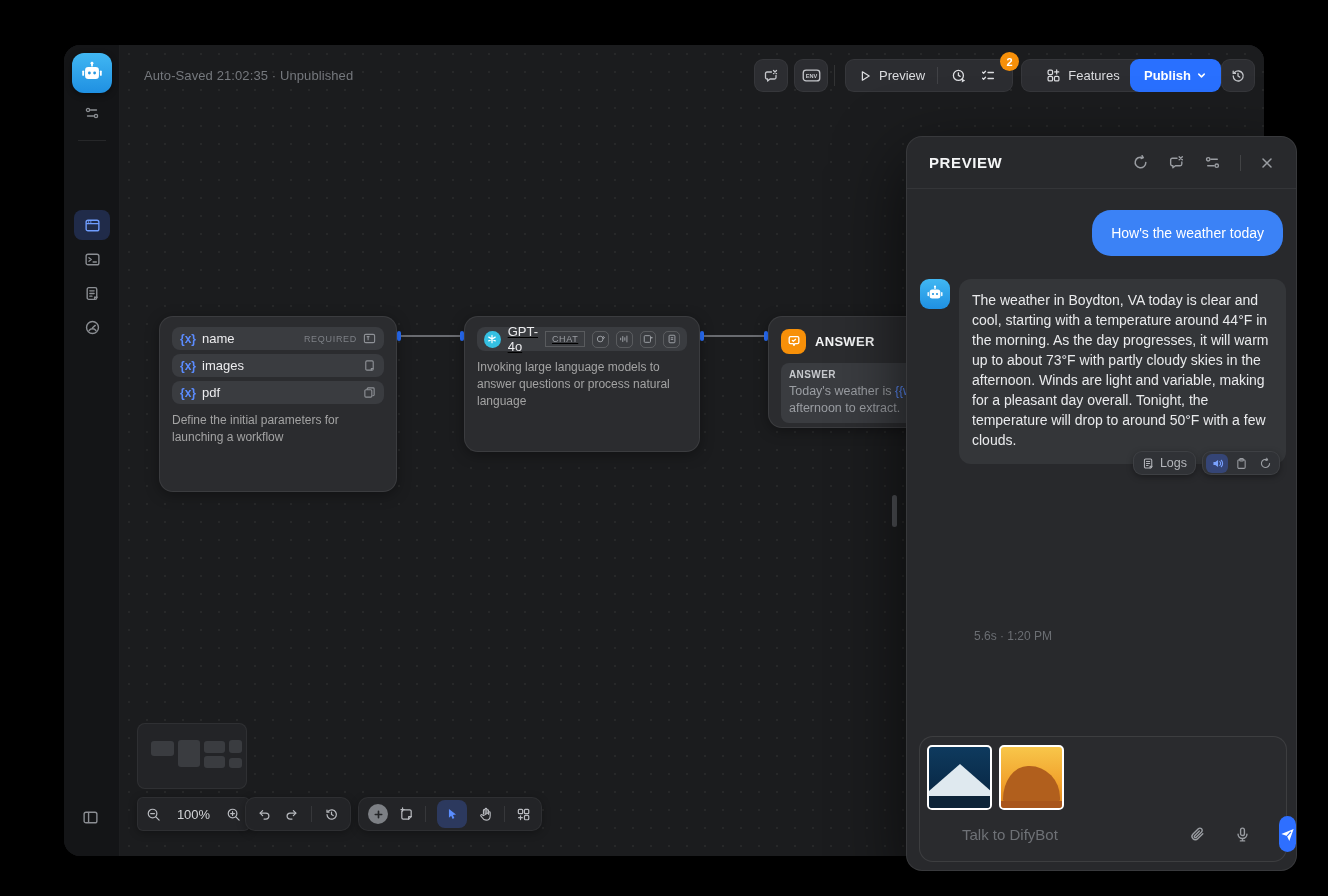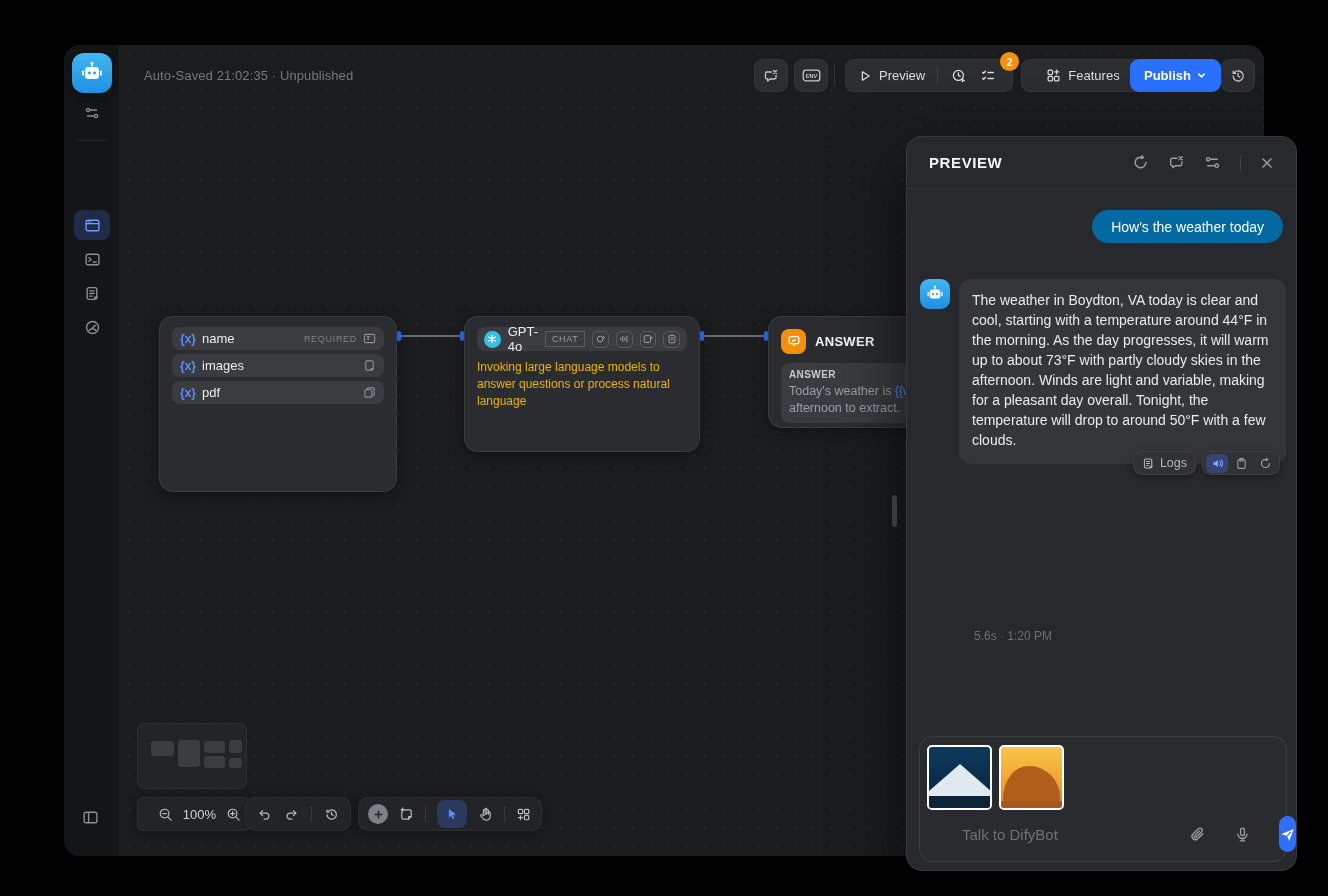--- a/index.html
+++ b/index.html
@@ -49,22 +49,22 @@
     box-shadow:0 3px 14px rgba(0,0,0,.35); padding:10px 12px; }
   .node-head { display:flex; align-items:center; gap:9px; height:28px; margin-bottom:8px; }
   .node-ic { width:25px; height:25px; border-radius:8px; display:flex; align-items:center; justify-content:center; color:#fff; }
   .node-title { font-size:13px; font-weight:bold; color:#f4f5f6; letter-spacing:.3px; }
   .node-row { background:#3a3c40; border-radius:8px; height:23px; margin-bottom:4px;
     display:flex; align-items:center; padding:0 8px; gap:6px; }
   .vx { color:#5b8cff; font-size:12px; font-weight:bold; }
   .row-label { font-size:13px; color:#ececee; flex:1; }
   .row-tag { font-size:9px; color:#7d8086; letter-spacing:.7px; }
   .row-typeic { color:#8e9196; }
-  .node-desc { font-size:12px; line-height:17px; color:#eab308; margin-top:8px; }
-  .model-row { background:#3a3c40; border-radius:8px; height:24px; display:flex; align-items:center; padding:0 7px; gap:7px; }
+  .node-desc { font-size:12px; line-height:17px; color:#a3a3a3; margin-top:8px; }
+  .model-row { background:#3a3c40; border-radius:8px; height:24px; display:flex; align-items:center; padding:0 7px; gap:7px;text-decoration:underline; }
   .gpt-circle { width:17px; height:17px; border-radius:50%; background:#35c0e2; display:flex; align-items:center; justify-content:center; color:#fff; }
   .model-name { font-size:13px; color:#ececee; flex:1; }
   .chat-badge { border:1px solid rgba(255,255,255,.16); border-radius:0; font-size:9px; letter-spacing:.6px;
     color:#9b9ea3; padding:2px 6px; }
   .cap-badge { width:17px; height:17px; border:1px solid rgba(255,255,255,.16); border-radius:5px;
     display:flex; align-items:center; justify-content:center; color:#9b9ea3; }
   .answer-box { background:#3a3c40; border-radius:8px; padding:6px 8px; }
   .answer-box-label { font-size:10px; font-weight:bold; color:#c7c9cd; letter-spacing:.4px; margin-bottom:3px; }
   .answer-box-line { font-size:12.5px; line-height:17px; color:#9b9ea3; white-space:nowrap; overflow:hidden; }
 
@@ -90,21 +90,21 @@
 
   
   .panel { position:absolute; left:906px; top:136px; width:391px; height:735px; background:#28292c;
     border:1px solid rgba(255,255,255,.08); border-radius:16px; box-shadow:0 24px 70px rgba(0,0,0,.65); z-index:20; }
   .panel-head { position:absolute; left:0; top:0; right:0; height:52px; border-bottom:1px solid rgba(255,255,255,.06);
     display:flex; align-items:center; padding:0 22px; }
   .panel-title { font-size:15px; font-weight:bold; color:#f4f5f6; letter-spacing:.6px; flex:1; }
   .ph-ic { color:#9a9da2; margin-left:19px; display:flex; }
   .ph-div { width:1px; height:16px; background:rgba(255,255,255,.12); margin-left:19px; }
 
-  .user-bubble { position:absolute; right:13px; top:73px; height:33px; background:#0369a1; border-radius:19px;
+  .user-bubble { position:absolute; right:13px; top:73px; height:46px; background:#3b82f6; border-radius:19px;
     color:#fff; font-size:14px; display:flex; align-items:center; padding:8px 19px; }
 
   .bot-avatar { position:absolute; left:13px; top:142px; width:30px; height:30px; border-radius:9px;
     background:linear-gradient(180deg,#41b7f2,#1f90e2); display:flex; align-items:center; justify-content:center; }
   .bot-bubble { position:absolute; left:52px; top:142px; width:327px; background:#343639; border-radius:12px; padding:11px 13px 14px; }
   .process-bar { background:#2b2c2f; border-radius:8px; height:26px; display:flex; align-items:center; gap:8px; padding:0 9px; margin-bottom:9px; }
   .check-circle { width:15px; height:15px; border-radius:50%; background:#17b26a; display:flex; align-items:center; justify-content:center; color:#fff; }
   .process-label { font-size:12.5px; color:#d2d4d7; flex:1; }
   .bot-text { font-size:14px; line-height:20px; color:#e9eaec; }
   .bubble-actions { position:absolute; right:6px; bottom:-11px; display:flex; gap:6px; }
@@ -183,20 +183,21 @@
         <span class="vx">{x}</span>
         <span class="row-label">pdf</span>
         <span class="row-tag"></span>
         <span class="row-typeic">
           <svg width="13" height="13" viewBox="0 0 14 14" fill="none" stroke="currentColor" stroke-width="1.2">
               <rect x="2" y="4" width="7.5" height="8" rx="1.2"></rect>
               <path d="M4.5 4V3a1 1 0 0 1 1-1H11a1 1 0 0 1 1 1v6.5a1 1 0 0 1-1 1h-1"></path>
             </svg>
         </span>
       </div>
+      <div class="node-desc">Define the initial parameters for launching a workflow</div>
     </div>
 
     <div class="node" style="left:344px; top:271px; width:236px; height:136px;">
       <div class="model-row">
         <span class="gpt-circle">
           <svg width="10" height="10" viewBox="0 0 12 12" stroke="#fff" stroke-width="1.4" stroke-linecap="round">
               <path d="M6 1.5v9M2.1 3.75l7.8 4.5M2.1 8.25l7.8-4.5"></path>
             </svg>
         </span>
         <span class="model-name">GPT-4o</span>
@@ -249,21 +250,21 @@
 
     <div class="minimap" style="left:17px; top:678px;">
       <div class="mm-rect" style="left:13px; top:17px; width:23px; height:15px;"></div>
       <div class="mm-rect" style="left:40px; top:16px; width:22px; height:27px;"></div>
       <div class="mm-rect" style="left:66px; top:17px; width:21px; height:12px;"></div>
       <div class="mm-rect" style="left:66px; top:32px; width:21px; height:12px;"></div>
       <div class="mm-rect" style="left:91px; top:16px; width:13px; height:13px;"></div>
       <div class="mm-rect" style="left:91px; top:34px; width:13px; height:10px;"></div>
     </div>
 
-    <div class="pill" style="left:17px; top:752px; width:113px; justify-content:flex-end;border-radius:6px;">
+    <div class="pill" style="left:17px; top:752px; width:113px; justify-content:space-between;border-radius:6px;">
       <span style="display:flex;">
         <svg width="15" height="15" viewBox="0 0 16 16" fill="none" stroke="currentColor" stroke-width="1.3" stroke-linecap="round">
             <circle cx="7" cy="7" r="4.6"></circle>
             <path d="M10.5 10.5 14 14M5 7h4"></path>
           </svg>
       </span>
       <span class="zoom-val">100%</span>
       <span style="display:flex;">
         <svg width="15" height="15" viewBox="0 0 16 16" fill="none" stroke="currentColor" stroke-width="1.3" stroke-linecap="round">
             <circle cx="7" cy="7" r="4.6"></circle>

